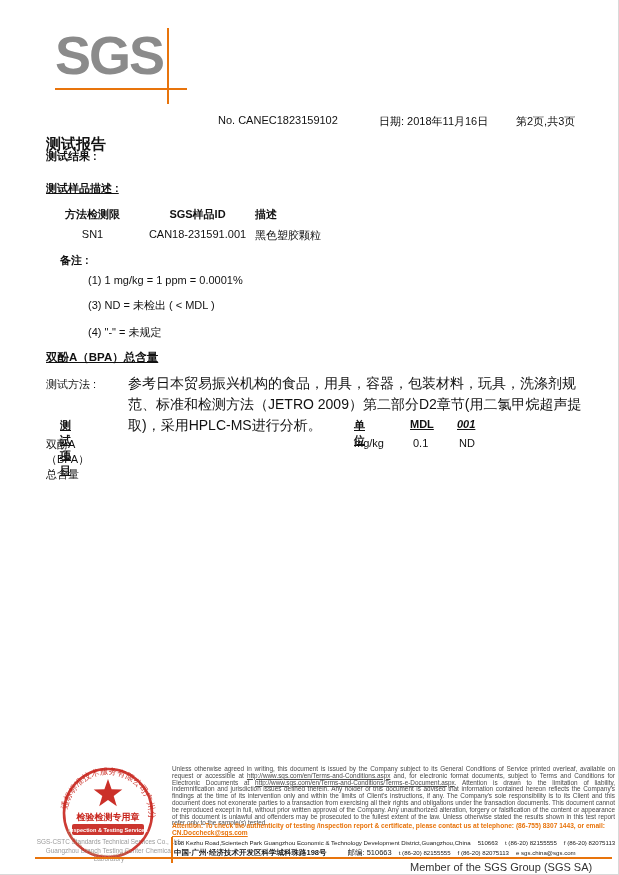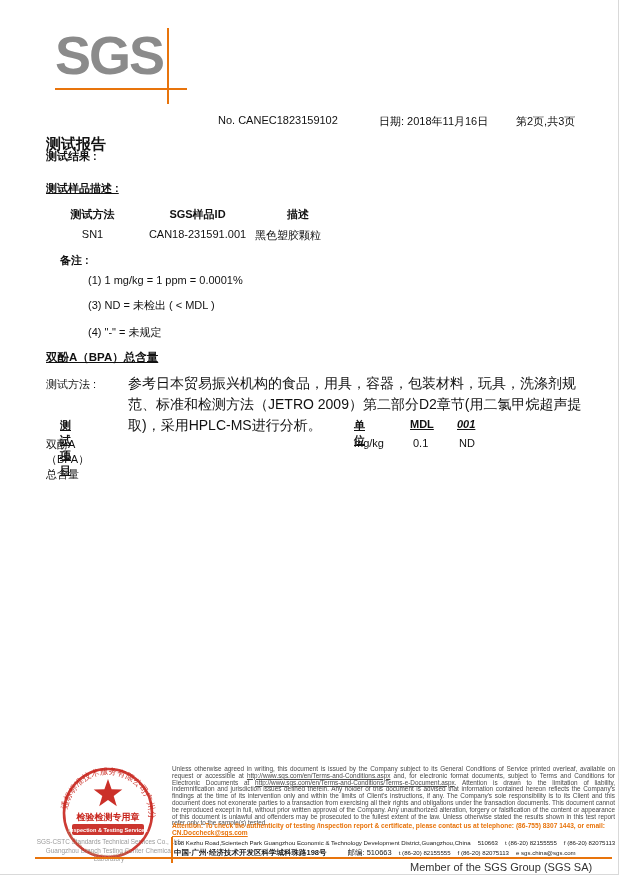--- a/index.html
+++ b/index.html
@@ -64,23 +64,23 @@
   <div class="abs hdr-meta" style="left:218px; top:114px;">No. CANEC1823159102</div>
   <div class="abs hdr-meta" style="left:379px; top:114px;">日期: 2018年11月16日</div>
   <div class="abs hdr-meta" style="left:516px; top:114px;">第2页,共3页</div>
 
   <div class="abs lbl-bold" style="left:46px; top:149px;">测试结果 :</div>
 
   <div class="abs lbl-bold-ul" style="left:46px; top:181px;">测试样品描述 :</div>
 
   <div class="abs" style="left:45px; top:207px;">
     <div style="display:flex;">
-      <span class="stc hdr c-center" style="width:95px;">测试方法</span>
+      <span class="stc hdr c-center" style="width:95px;">方法检测限</span>
       <span class="stc hdr c-center" style="width:115px;">SGS样品ID</span>
-      <span class="stc hdr" style="width:140px; padding-left:0px;margin-left:32px;">描述</span>
+      <span class="stc hdr" style="width:140px; padding-left:0px;">描述</span>
     </div>
     <div style="display:flex; margin-top:6px;">
       <span class="stc c-center" style="width:95px;">SN1</span>
       <span class="stc c-center" style="width:115px;">CAN18-231591.001</span>
       <span class="stc" style="width:140px;">黑色塑胶颗粒</span>
     </div>
   </div>
 
   <div class="abs lbl-bold" style="left:60px; top:253px;">备注 :</div>
   <div class="abs" style="left:88px; top:274px;">

